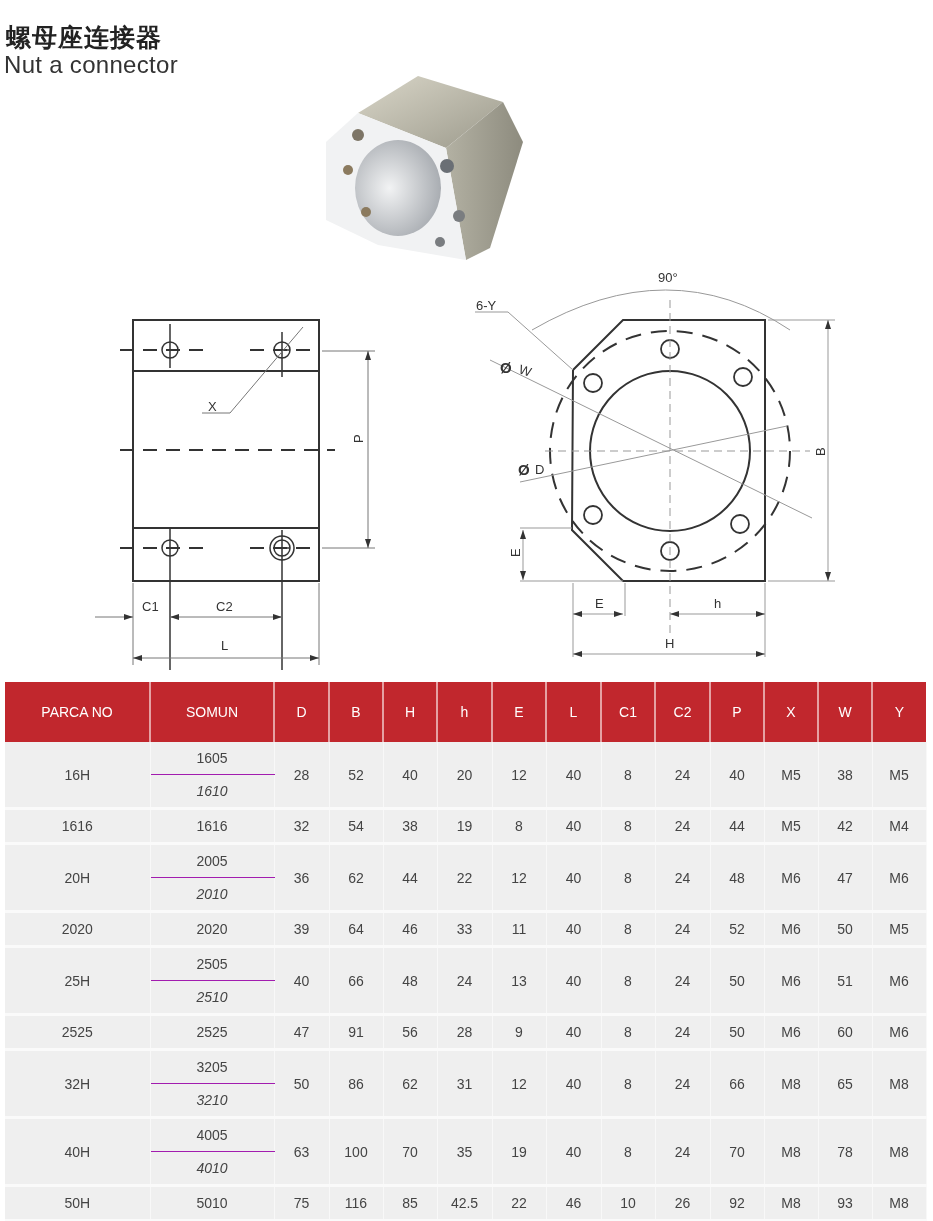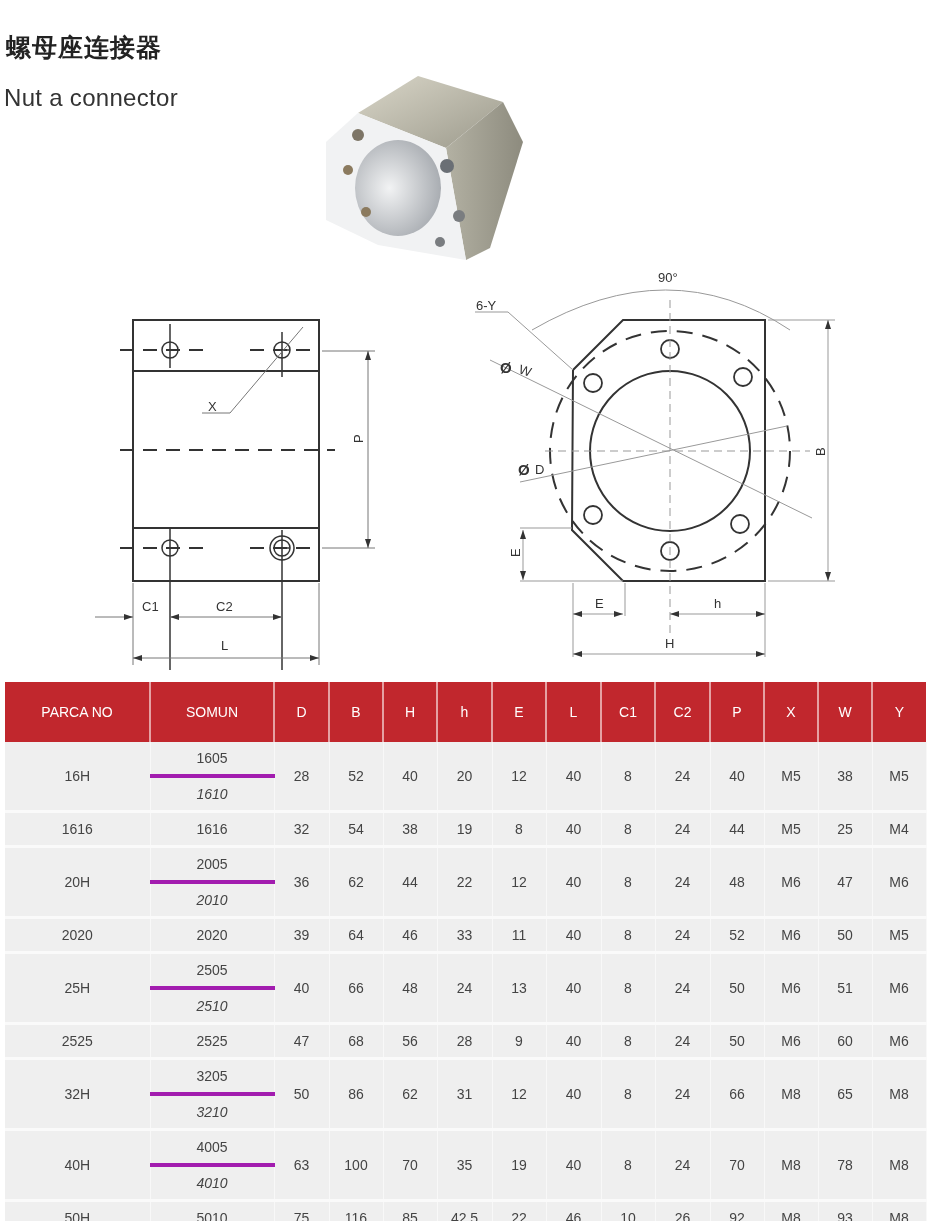--- a/index.html
+++ b/index.html
@@ -1,25 +1,25 @@
 <!DOCTYPE html>
 <html><head>
 <meta charset="utf-8">
 <style>
   html,body{margin:0;padding:0;background:#fff;}
   body{width:933px;height:1221px;position:relative;overflow:hidden;font-family:"Liberation Sans",sans-serif;color:#333;}
-  .title-cn{position:absolute;left:6px;top:33px;font-family:Liberation Serif, serif;font-weight:bold;font-size:25px;letter-spacing:1px;color:#222;line-height:30px;}
-  .title-en{position:absolute;left:4px;top:50px;font-size:24px;color:#333;letter-spacing:0.3px;line-height:30px;margin-top:33px;}
+  .title-cn{position:absolute;left:6px;top:22px;font-family:Liberation Sans, sans-serif;font-weight:bold;font-size:25px;letter-spacing:1px;color:#222;line-height:30px;}
+  .title-en{position:absolute;left:4px;top:50px;font-size:24px;color:#333;letter-spacing:0.3px;line-height:30px;}
   .photo{position:absolute;left:318px;top:70px;width:215px;height:195px;}
   .drawing{position:absolute;}
   table.spec{position:absolute;left:5px;top:682px;width:921px;border-collapse:collapse;table-layout:fixed;}
   table.spec th{background:#c1272d;color:#fff;font-weight:normal;font-size:14px;height:60px;border-right:2px solid #e5a1a3;text-align:center;padding:0;}
   table.spec th:last-child{border-right:none;}
   table.spec td{background:#efefef;color:#444;font-size:14px;text-align:center;padding:0;border-right:1px solid #f8f8f8;border-bottom:3px solid #fafafa;}
-  table.spec td.sub{border-bottom:4px solid #a21caf;}
+  table.spec td.sub{border-bottom:1px solid #a21caf;}
   table.spec td.sublast{border-bottom:3px solid #fafafa;font-style:italic;}
   .h32{height:32px;}
   .faded{color:#aaa;}
 </style>
 </head>
 <body>
 
 <div class="title-cn">螺母座连接器</div>
 <div class="title-en">Nut a connector</div>
 
@@ -227,21 +227,21 @@
         <td>32</td>
         <td>54</td>
         <td>38</td>
         <td>19</td>
         <td>8</td>
         <td>40</td>
         <td>8</td>
         <td>24</td>
         <td>44</td>
         <td>M5</td>
-        <td>25</td>
+        <td>42</td>
         <td>M4</td>
       </tr>
       <tr>
         <td rowspan="2">20H</td>
         <td class="sub h32">2005</td>
         <td rowspan="2">36</td>
         <td rowspan="2">62</td>
         <td rowspan="2">44</td>
         <td rowspan="2">22</td>
         <td rowspan="2">12</td>
@@ -288,21 +288,21 @@
         <td rowspan="2">51</td>
         <td rowspan="2">M6</td>
       </tr>
       <tr>
         <td class="sublast h32">2510</td>
       </tr>
       <tr>
         <td>2525</td>
         <td class="h32">2525</td>
         <td>47</td>
-        <td>68</td>
+        <td>91</td>
         <td>56</td>
         <td>28</td>
         <td>9</td>
         <td>40</td>
         <td>8</td>
         <td>24</td>
         <td>50</td>
         <td>M6</td>
         <td>60</td>
         <td>M6</td>

